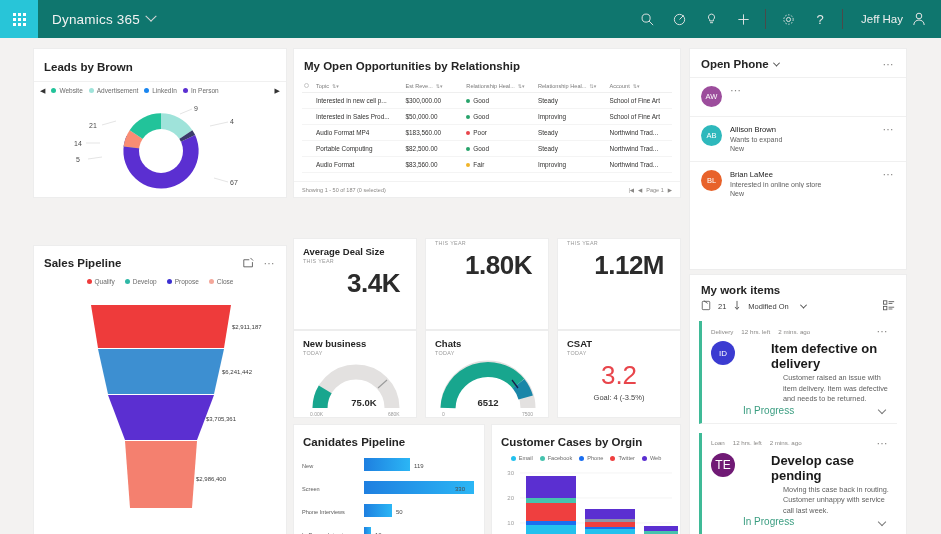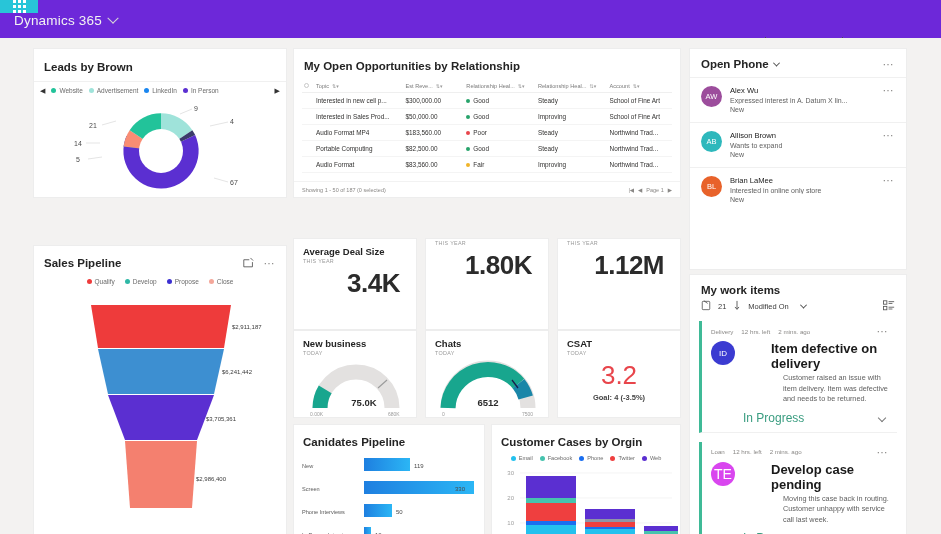--- a/index.html
+++ b/index.html
@@ -7,21 +7,21 @@
     width: 941px; height: 534px;
     background: #000;
     font-family: "Liberation Sans", sans-serif;
     overflow: hidden;
   }
   .screen { position: relative; width: 941px; height: 534px; background: #000; }
 
   
   .topnav {
     position: absolute; left: 0; top: 0; width: 941px; height: 38px;
-    background: #6d28d9; display: flex; align-items: flex-start; flex-direction: column;
+    background: #0f766e; display: flex; align-items: center;
   }
   .waffle {
     width: 38px; height: 38px; background: #28c5d8;
     display: flex; align-items: center; justify-content: center;
   }
   .waffle-grid { display: grid; grid-template-columns: repeat(3,3px); grid-gap: 2px; }
   .waffle-grid i { width: 3px; height: 3px; background: #fff; display: block; }
   .brand {
     color: #f2f2f2; font-size: 13.5px; margin-left: 14px; letter-spacing: .2px;
     display: flex; align-items: center; gap: 7px;
@@ -98,21 +98,21 @@
 
   #kpi1 { left: 293px; top: 200px; width: 124px; height: 92px; }
   #kpi2 { left: 425px; top: 200px; width: 124px; height: 92px; }
   #kpi3 { left: 557px; top: 200px; width: 124px; height: 92px; }
   #gauge1 { left: 293px; top: 292px; width: 124px; height: 88px; }
   #gauge2 { left: 425px; top: 292px; width: 124px; height: 88px; }
   #gauge3 { left: 557px; top: 292px; width: 124px; height: 88px; }
   .gv { font-size: 9.5px; font-weight: 600; fill: #2b2b2b; }
   .gax { font-size: 5px; fill: #9a9a9a; }
   .csatv { font-size: 26px; color: #e8454b; text-align: center; padding-top: 4px; }
-  .csatg { font-size: 7.5px; color: #444; text-align: center; padding-top: 2px; font-weight: bold; }
+  .csatg { font-size: 7.5px; color: #444; text-align: center; padding-top: 2px; }
 
   
   #cand-card { left: 293px; top: 386px; width: 192px; height: 136px; }
   #cases-card { left: 491px; top: 386px; width: 190px; height: 136px; }
   #cand-card .hd, #cases-card .hd { padding: 7px 9px 2px 9px; }
   .blabel { font-size: 5.6px; fill: #5b5b5b; }
   .bval { font-size: 6px; fill: #4a4a4a; }
   .legend-row3 { display: flex; justify-content: center; gap: 7px; font-size: 5.6px;
     color: #6b6b6b; margin-top: 3px; }
 
@@ -130,21 +130,21 @@
     overflow: hidden; text-overflow: ellipsis; max-width: 140px; }
   .lead-stat { font-size: 7px; color: #616161; margin-top: 2px; }
   .work-toolbar { display: flex; align-items: center; gap: 7px; padding: 0 11px 8px 11px;
     font-size: 7.5px; color: #3b3b3b; }
   .work-card { margin: 0 9px 9px 9px; border-left: 3px solid #3fba97;
     background: #fff; padding: 6px 8px 7px 9px; border-bottom: 1px solid #f0f0f0; }
   .wmeta { display: flex; align-items: center; gap: 8px; font-size: 6.2px; color: #8a8886; }
   .wbody { display: flex; gap: 8px; margin-top: 6px; }
   .wtitle { font-size: 13px; font-weight: 700; color: #1a1a1a; padding-left: 28px; }
   .wdesc { font-size: 7.3px; color: #5f5f5f; line-height: 1.45; margin-top: 2px; margin-left: 40px; }
-  .wstat { font-size: 12px; color: #3a9d80; margin-top: 6px;
+  .wstat { font-size: 10px; color: #3a9d80; 
     display: flex; align-items: center; }
   .chev-sm { width: 6px; height: 6px; border-right: 1.1px solid #7a7a7a;
     border-bottom: 1.1px solid #7a7a7a; transform: rotate(45deg); margin-left: auto;
     margin-right: 4px; }
   .chev-t { display:inline-block; width: 5px; height: 5px;
     border-right: 1.1px solid #4a4a4a; border-bottom: 1.1px solid #4a4a4a;
     transform: rotate(45deg) translate(-1px,-1px); margin-left: 5px; }
 </style>
 </head>
 <body>
@@ -555,25 +555,20 @@
     </div>
 
     <div class="card" id="leads-panel">
       <div class="panel-hd">
         <span class="panel-title">Open Phone</span>
         <span class="chev-t"></span>
         <span class="dots" style="margin-left:auto">⋯</span>
       </div>
       <div class="lead-item">
         <span class="av" style="background:#9c4d9c">AW</span>
-        <span style="flex:1;min-width:0">
-          <div class="lead-name">Alex Wu</div>
-          <div class="lead-desc">Expressed interest in A. Datum X lin...</div>
-          <div class="lead-stat">New</div>
-        </span>
         <span class="dots">⋯</span>
       </div>
       <div class="lead-item">
         <span class="av" style="background:#2eb8bc">AB</span>
         <span style="flex:1;min-width:0">
           <div class="lead-name">Allison Brown</div>
           <div class="lead-desc">Wants to expand</div>
           <div class="lead-stat">New</div>
         </span>
         <span class="dots">⋯</span>
@@ -642,21 +637,21 @@
       </div>
 
       <div class="work-card">
         <div class="wmeta">
           <span>Loan</span>
           <span>12 hrs. left</span>
           <span>2 mins. ago</span>
           <span class="dots" style="margin-left:auto">⋯</span>
         </div>
         <div class="wbody">
-          <span class="av" style="background:#d946ef;width:24px;height:24px;flex:0 0 24px;font-size:14px">TE</span>
+          <span class="av" style="background:#701a75;width:24px;height:24px;flex:0 0 24px;font-size:12px">TE</span>
           <span style="flex:1;min-width:0">
             <div class="wtitle">Develop case pending</div>
             <div class="wdesc">Moving this case back in routing. Customer unhappy with service call last week.</div>
           </span>
         </div>
         <div class="wstat">
           <span style="margin-left:32px">In Progress</span>
           <span class="chev-sm"></span>
         </div>
       </div>

